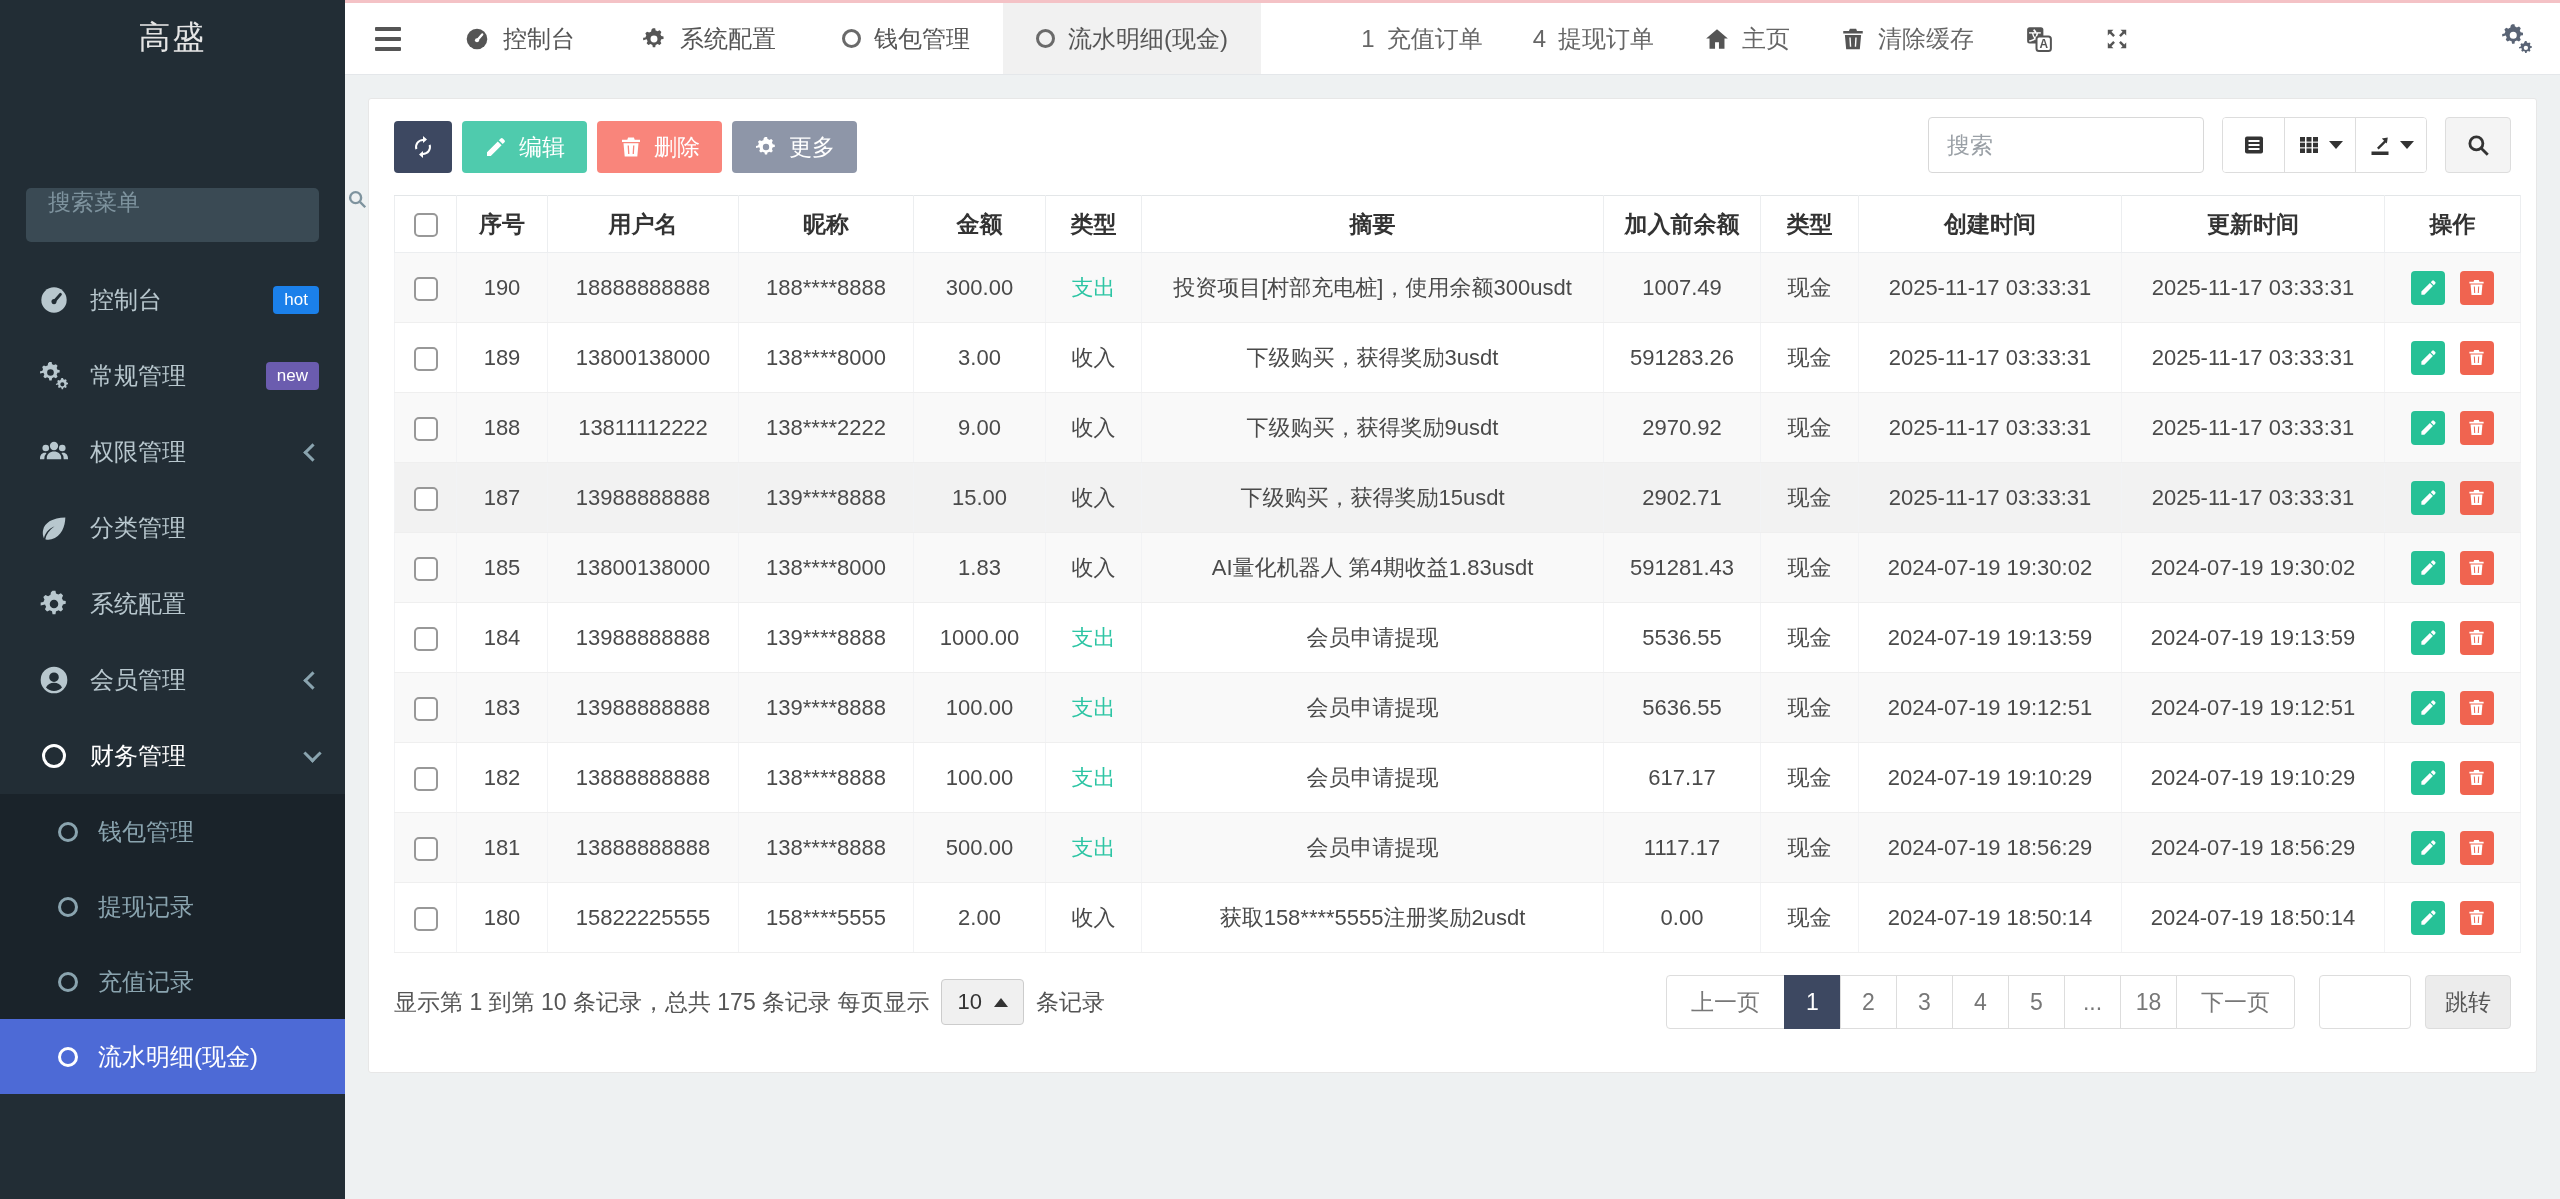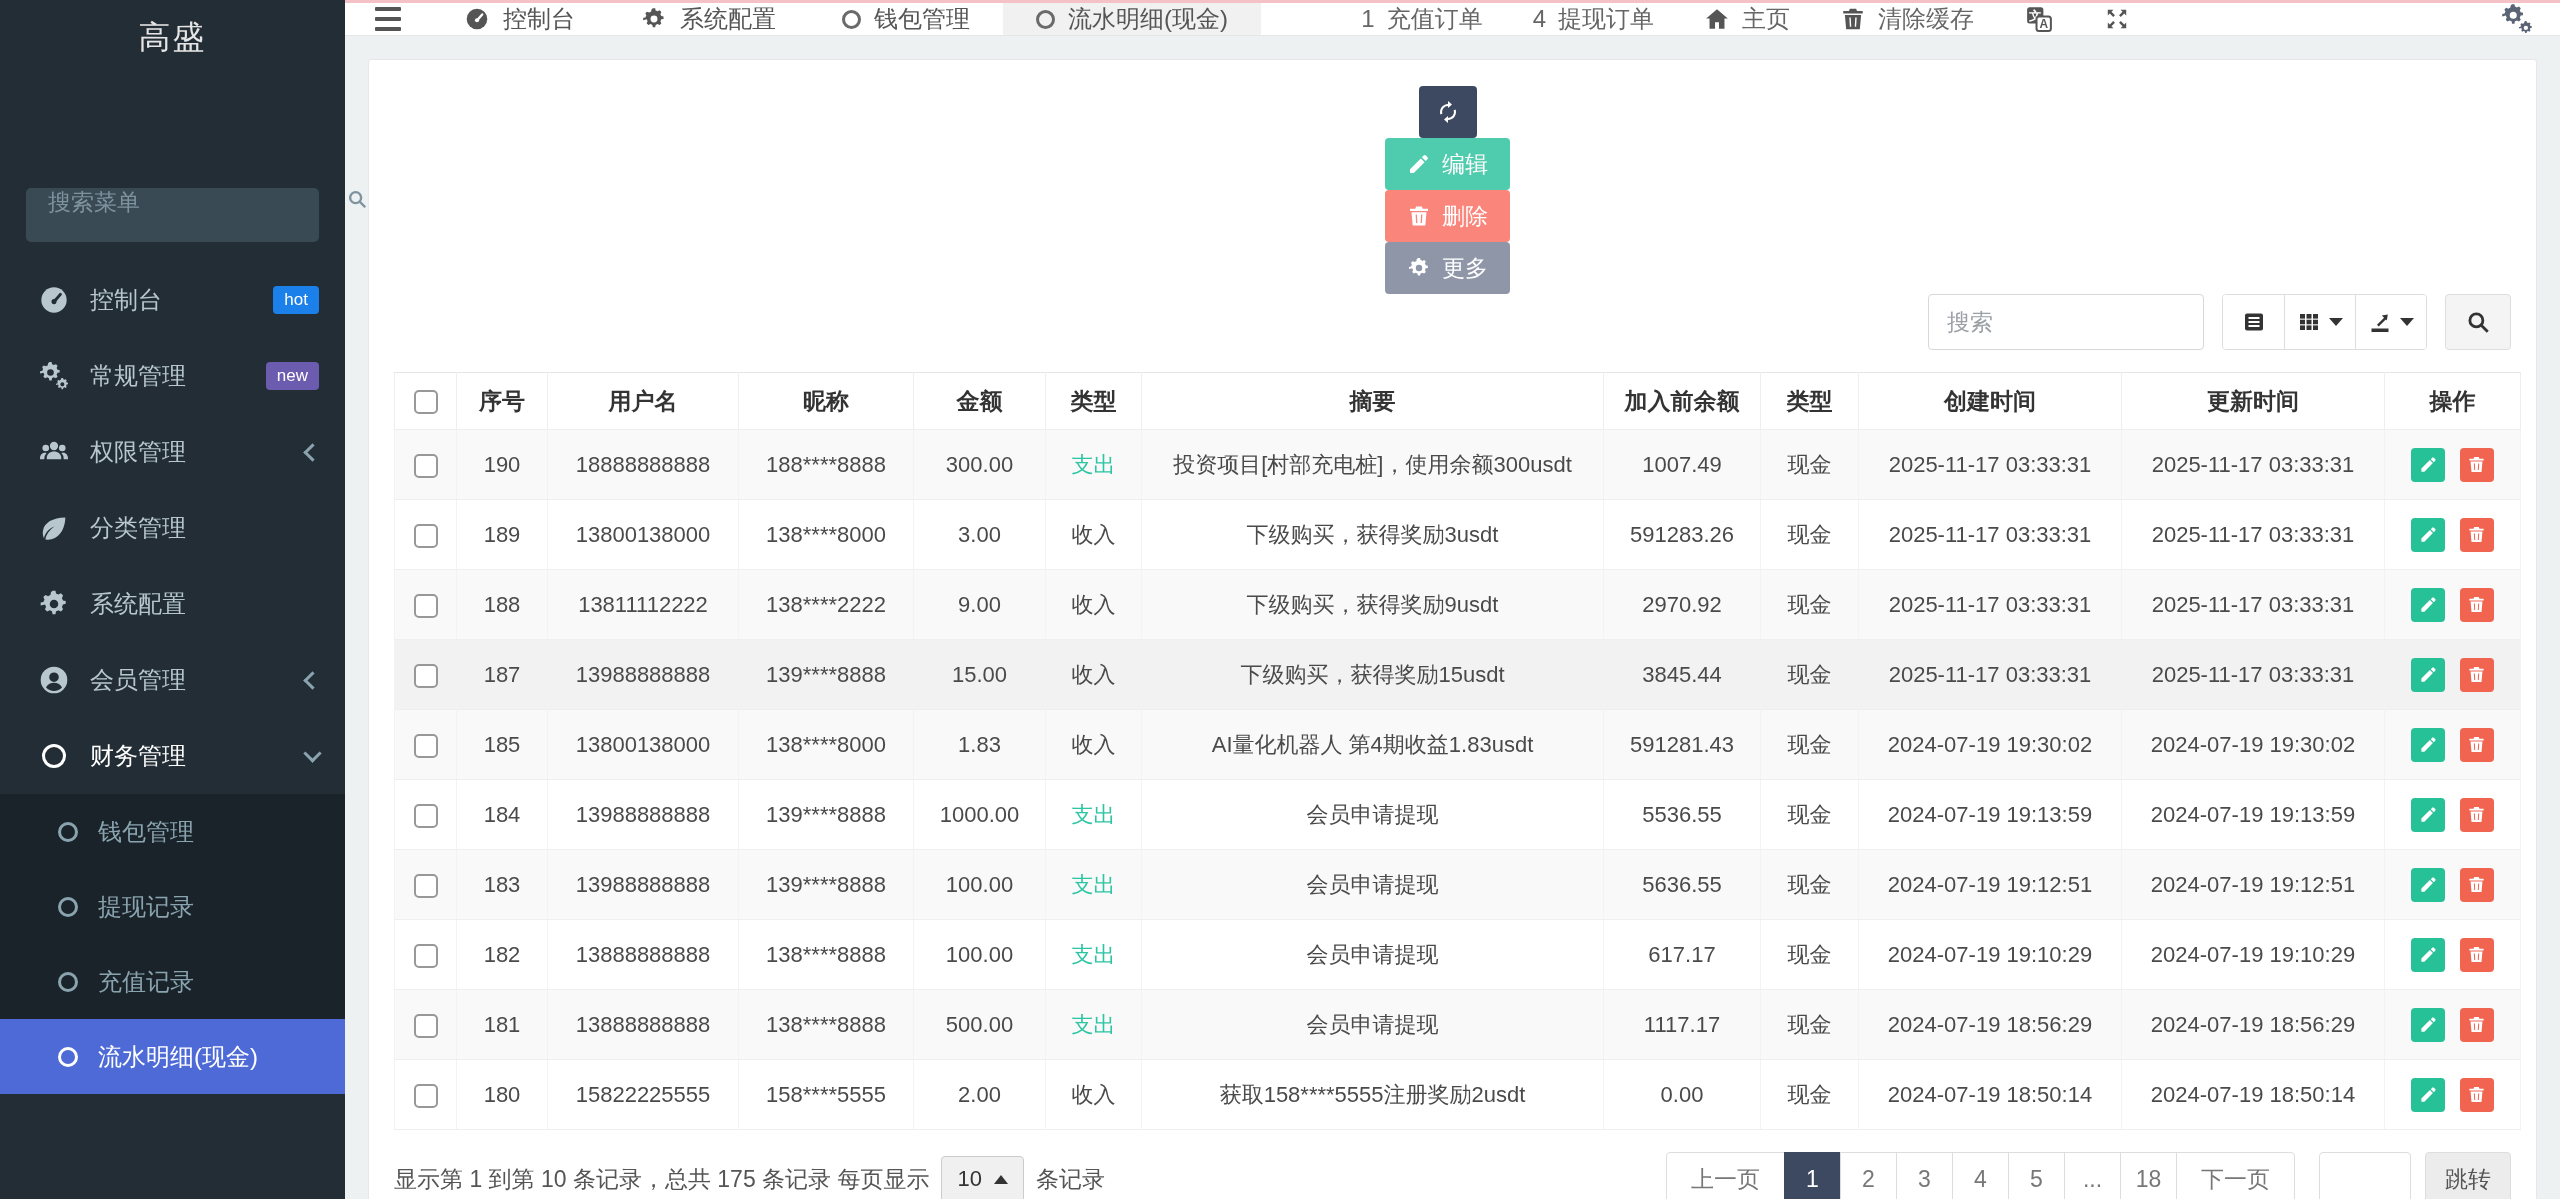--- a/index.html
+++ b/index.html
@@ -43,21 +43,21 @@
   .tab .ring { width:19px; height:19px; border-width:3px; color:#6a6a6a; }
   .topbar-right { margin-left:auto; margin-right:430px; display:flex; align-items:center; gap:50px; font-size:24px; color:#666; }
   .tb-item { display:flex; align-items:center; gap:12px; cursor:pointer; white-space:nowrap; }
   .tb-ico { width:26px; height:26px; display:inline-flex; color:#555; }
   .tb-ico svg { width:100%; height:100%; }
   .corner-gears { position:absolute; right:26px; top:50%; transform:translateY(-50%); width:34px; height:34px; color:#5a6475; cursor:pointer; }
   .corner-gears svg { width:100%; height:100%; }
   
   .content { flex:1; padding:23px; }
   .panel { background:#fff; border:1px solid #e7e7e7; border-radius:3px; min-height:975px; }
-  .toolbar { display:flex; align-items:center; padding:26px 25px 22px;flex-direction:column; }
+  .toolbar { display:flex; align-items:flex-end; padding:18px 25px 22px; }
   .btn { height:52px; border:none; border-radius:4px; color:#fff; font-size:23px; display:inline-flex; align-items:center; gap:11px; padding:0 22px; margin-right:10px; cursor:pointer; font-family:inherit; }
   .btn svg { width:24px; height:24px; }
   .btn-refresh { width:58px; padding:0; justify-content:center; background:var(--dark,#3d4861); }
   .btn-edit { background:var(--green,#4fcbad); }
   .btn-del { background:var(--red,#f9857b); }
   .btn-more { background:var(--gray-btn,#8e96a8); }
   .toolbar-right { margin-left:auto; display:flex; align-items:center; gap:18px; }
   .search-input { width:276px; height:56px; border:1px solid #d8d8d8; border-radius:4px; padding:0 18px; font-size:23px; color:#444; outline:none; font-family:inherit; }
   .search-input::placeholder { color:#9aa0a6; }
   .btn-group { display:flex; border:1px solid #ddd; border-radius:4px; overflow:hidden; height:56px; background:#fff; }
@@ -480,21 +480,21 @@
     </td>
   </tr>
                 <tr class="hover">
     <td><input type="checkbox" class="cb" style=""></td>
     <td>187</td>
     <td>13988888888</td>
     <td>139****8888</td>
     <td>15.00</td>
     <td>收入</td>
     <td>下级购买，获得奖励15usdt</td>
-    <td>3845.44</td>
+    <td>2902.71</td>
     <td>现金</td>
     <td>2025-11-17 03:33:31</td>
     <td>2025-11-17 03:33:31</td>
     <td>
       <button class="op edit">
         <svg viewBox="0 0 24 24" fill="currentColor">
                         <path d="M3 17.2 13.8 6.4l3.8 3.8L6.8 21H3zM14.9 5.3l1.8-1.8a1.5 1.5 0 0 1 2.1 0l1.7 1.7a1.5 1.5 0 0 1 0 2.1l-1.8 1.8z"></path>
                       </svg>
       </button>
       <button class="op del">

